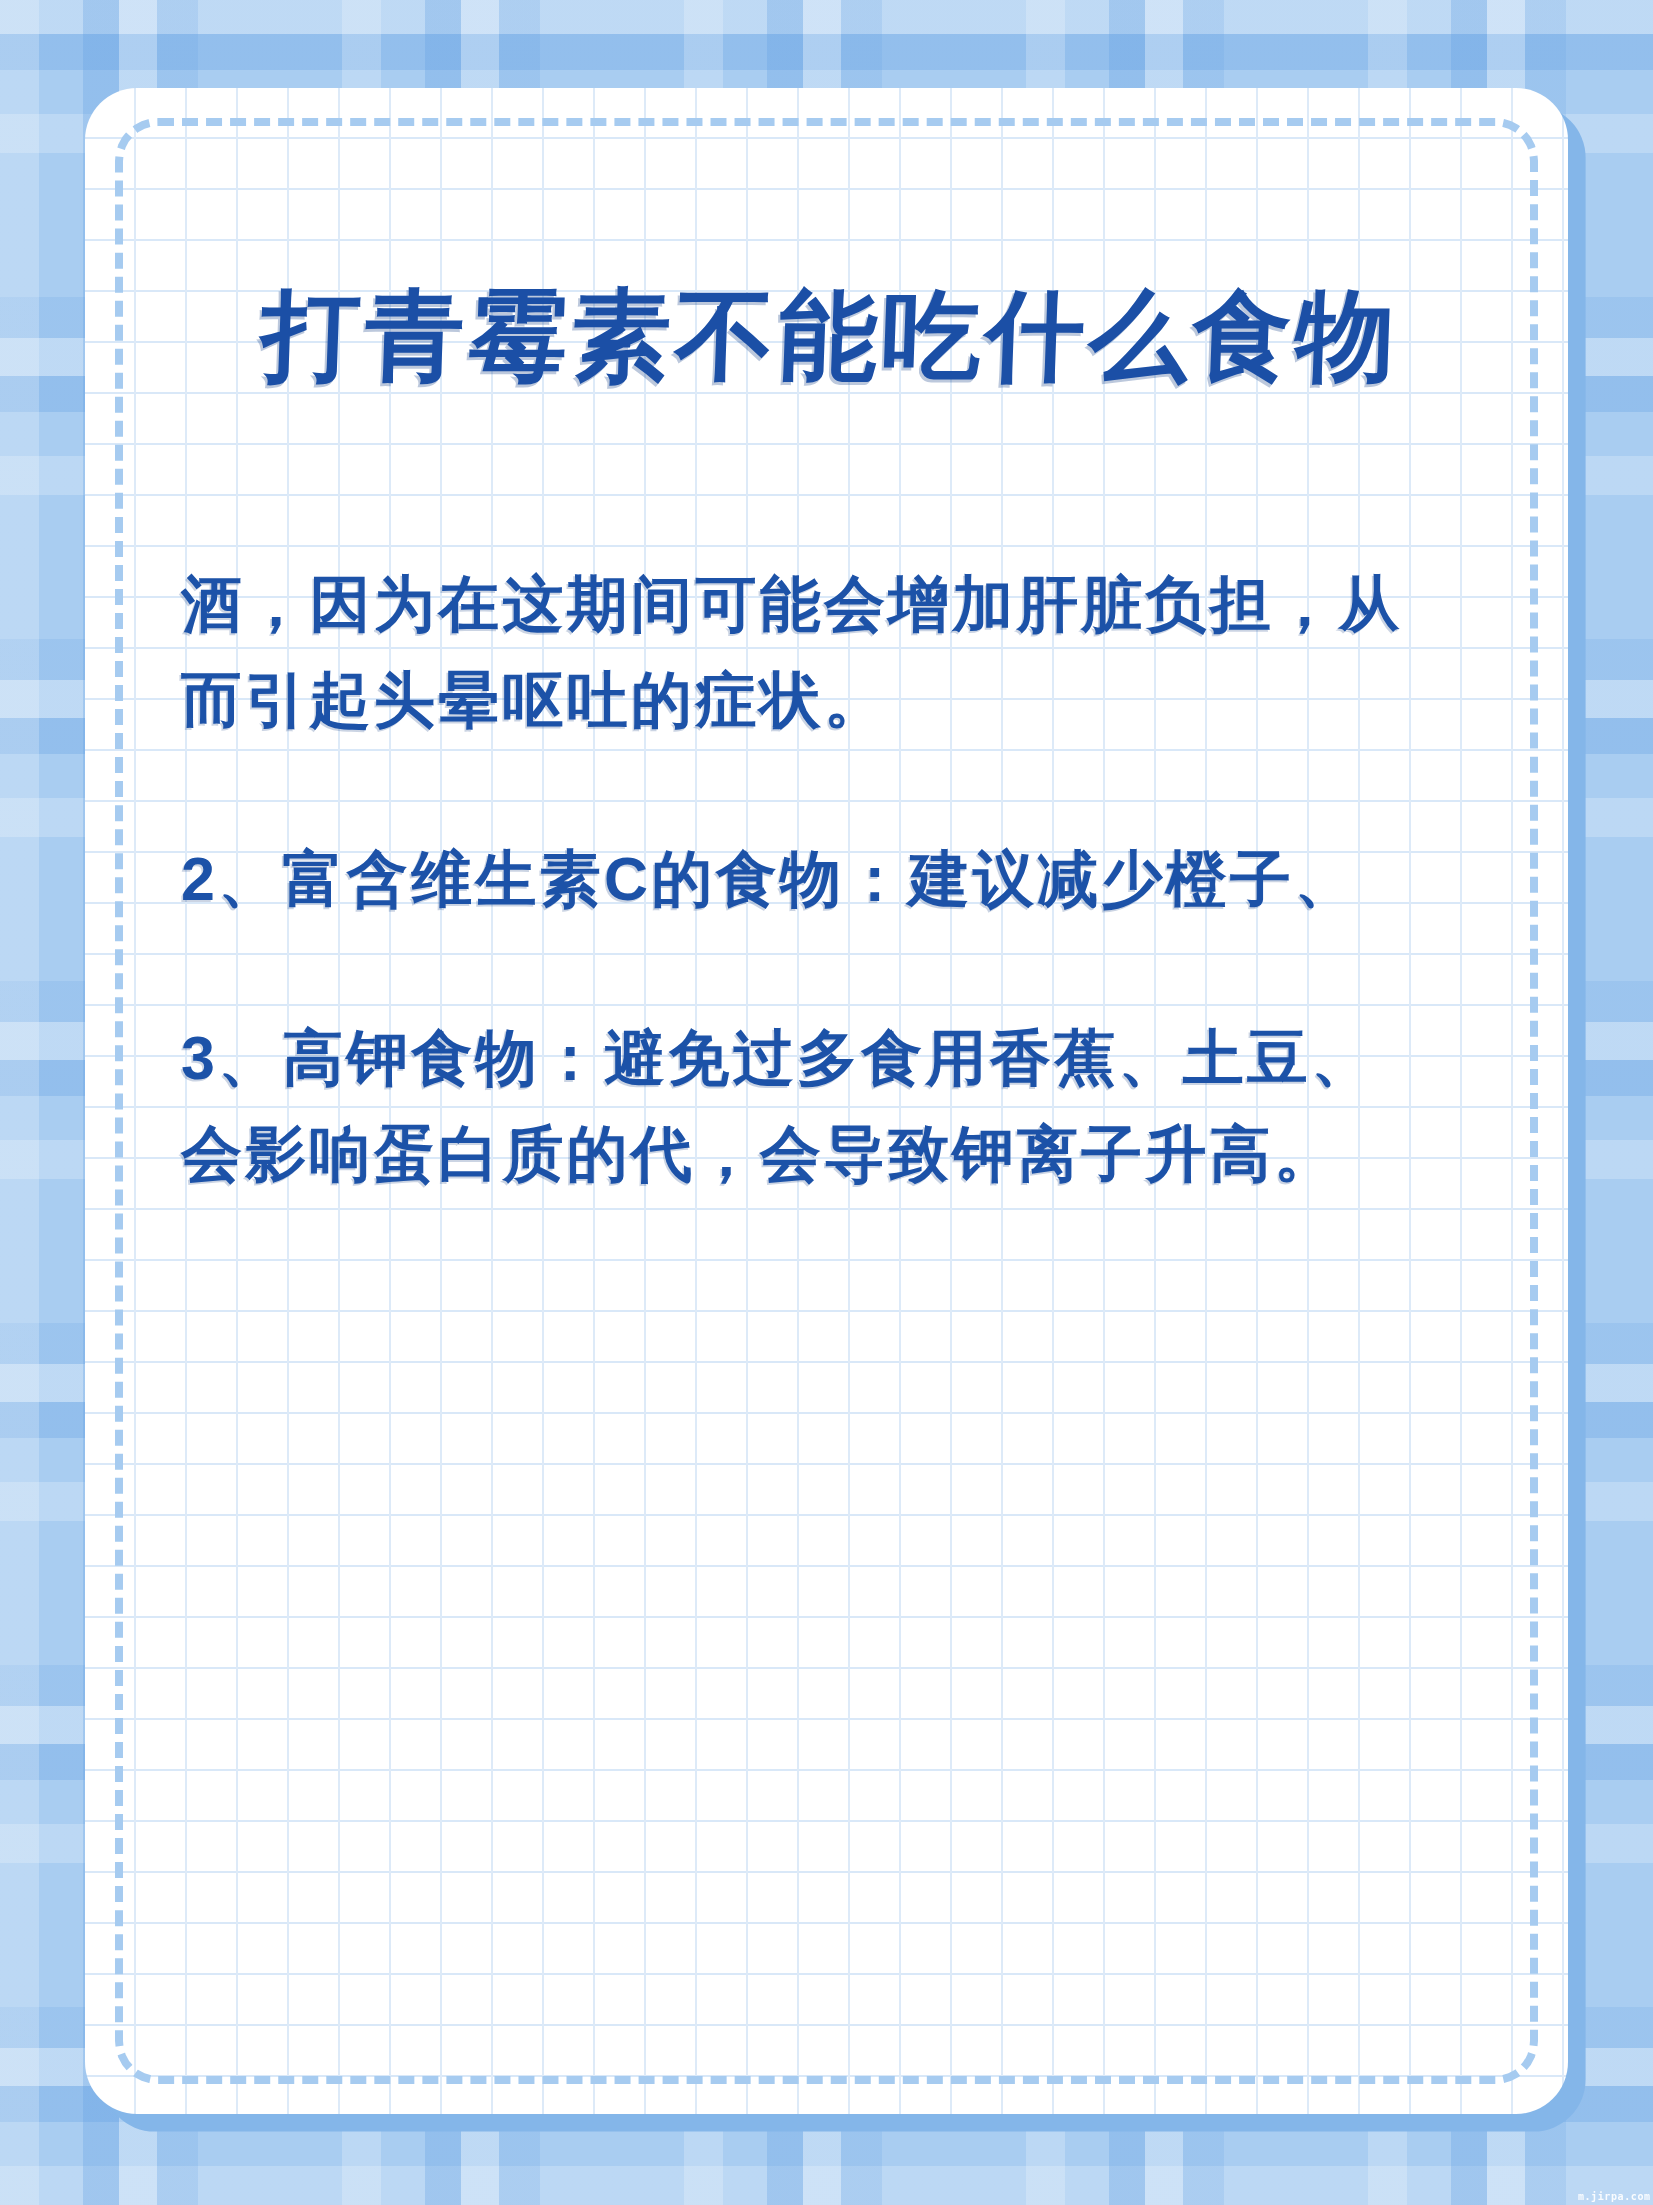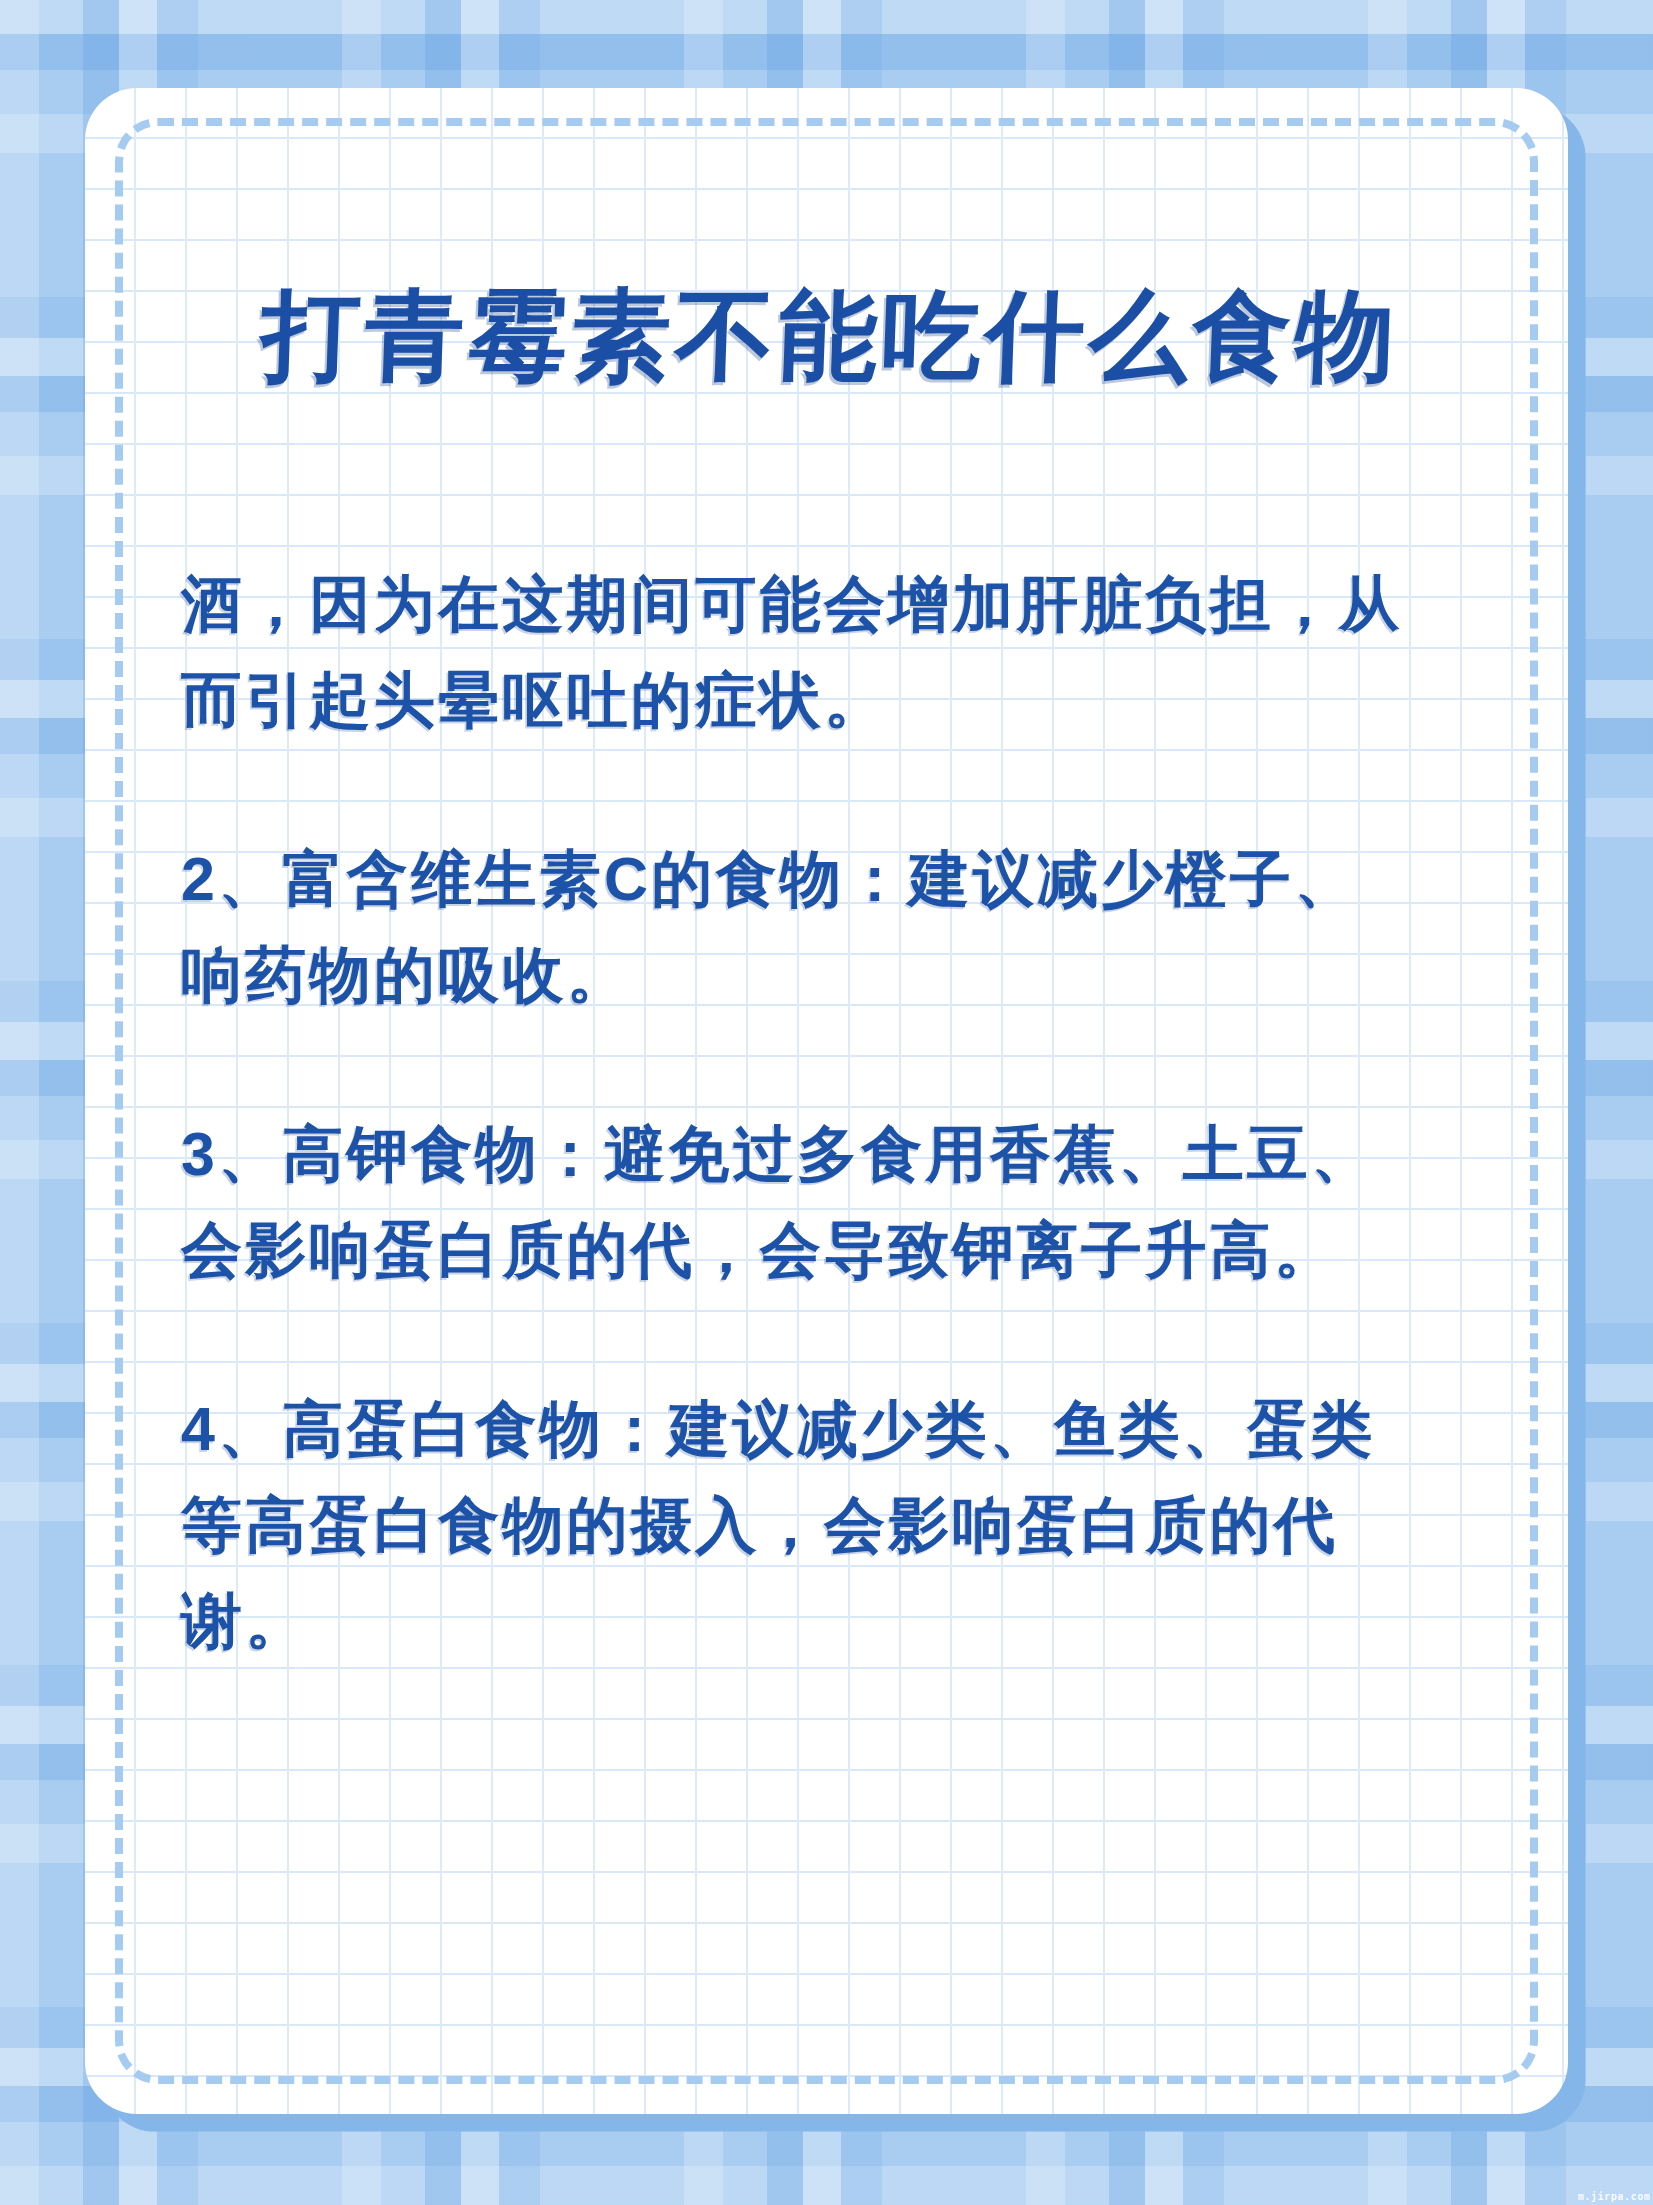--- a/index.html
+++ b/index.html
@@ -118,31 +118,25 @@
 
     <h1 class="card-title">打青霉素不能吃什么食物</h1>
 
     <div class="para">
       <div class="line">酒，因为在这期间可能会增加肝脏负担，从</div>
       <div class="line">而引起头晕呕吐的症状。</div>
     </div>
 
     <div class="para">
       <div class="line">2、富含维生素C的食物：建议减少橙子、</div>
-      <div class="line">响药物的吸收。</div>
     </div>
 
     <div class="para">
       <div class="line">3、高钾食物：避免过多食用香蕉、土豆、</div>
       <div class="line">会影响蛋白质的代，会导致钾离子升高。</div>
     </div>
 
-    <div class="para">
-      <div class="line">4、高蛋白食物：建议减少类、鱼类、蛋类</div>
-      <div class="line">等高蛋白食物的摄入，会影响蛋白质的代</div>
-      <div class="line">谢。</div>
-    </div>
 
   </div>
 </div>
 
 <div class="watermark">m.jirpa.com</div>
 
 
 </body></html>

